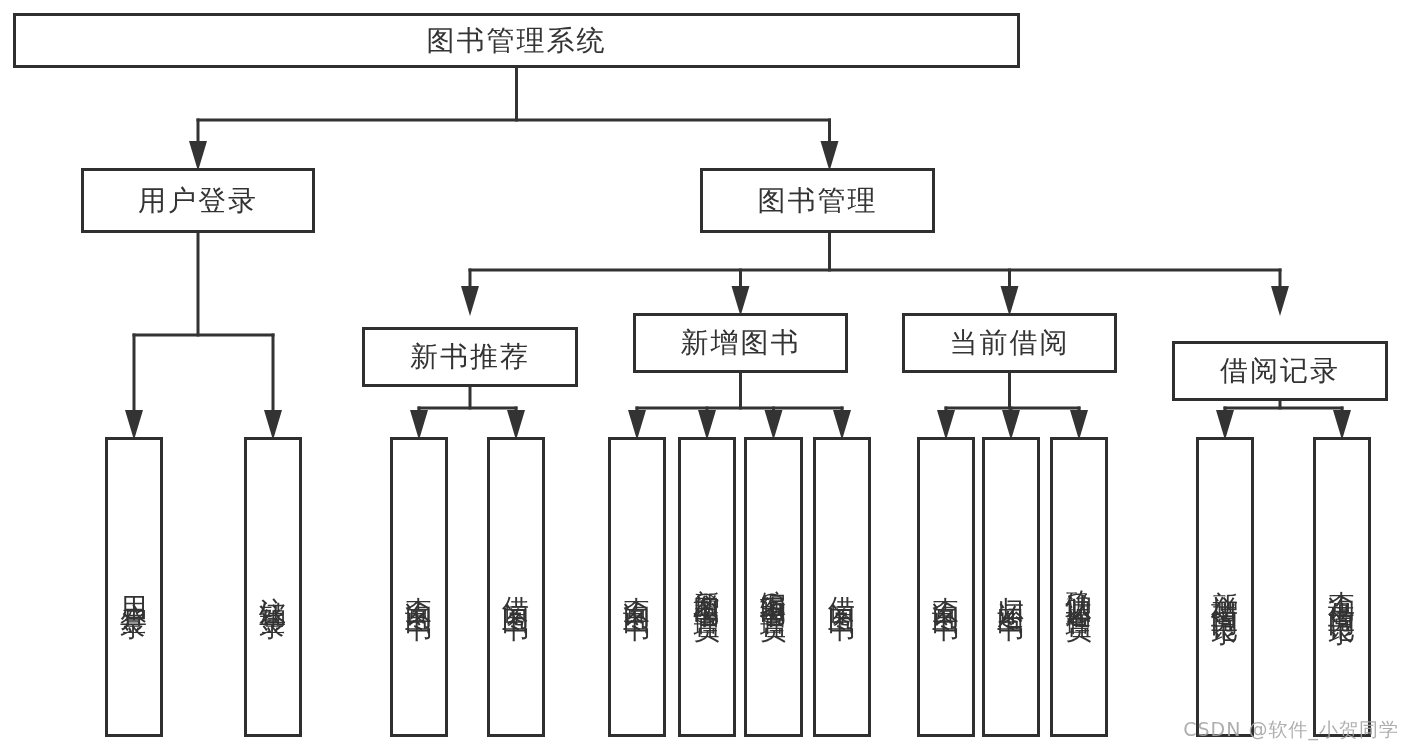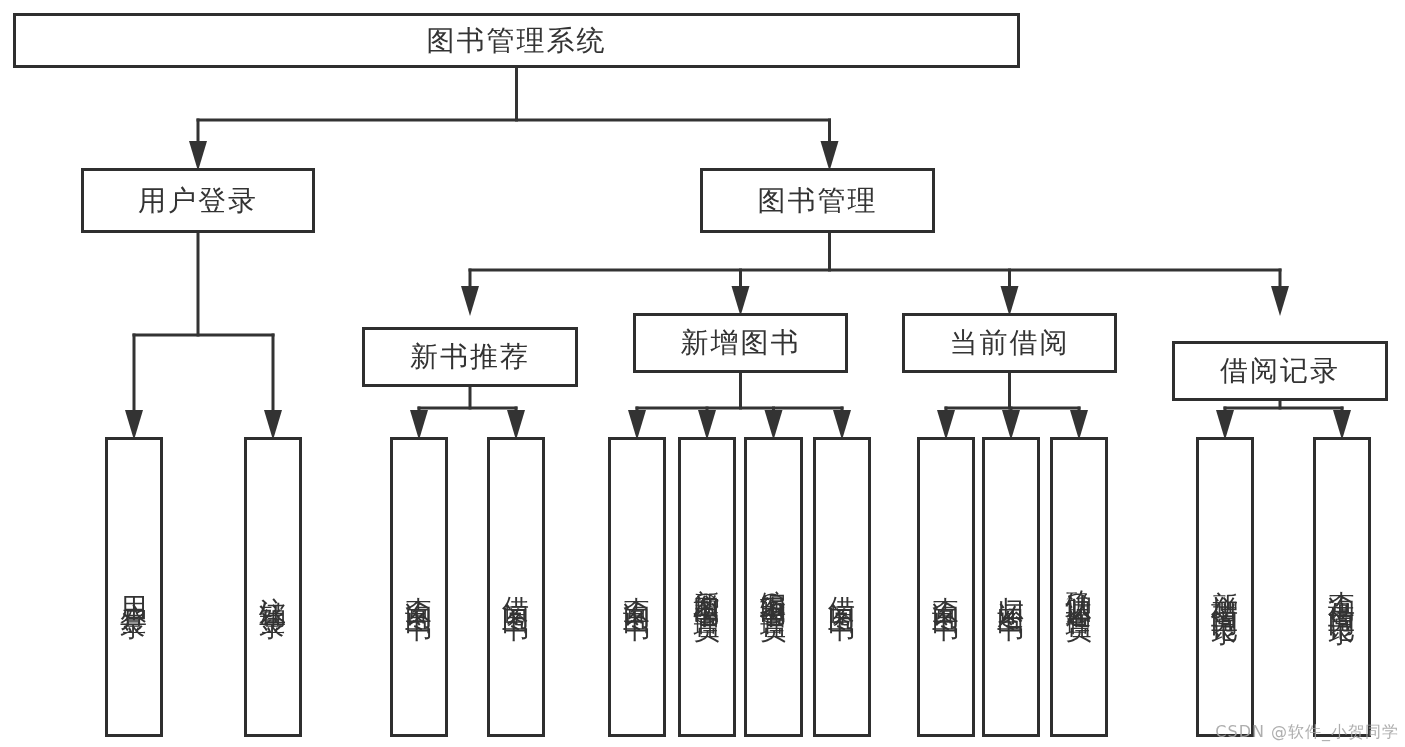--- a/index.html
+++ b/index.html
@@ -18,21 +18,21 @@
   .node.v .vtext{
     writing-mode:vertical-rl;
     text-orientation:mixed;
     font-size:27px;
     line-height:1;
     letter-spacing:6px;
   }
   .node.v .vtext.tight{font-size:26px;letter-spacing:4px;}
   .watermark{
     position:absolute;right:6px;bottom:4px;
-    font-size:16px;letter-spacing:1px;
+    font-size:19px;letter-spacing:1px;
     color:var(--wm,#a6a6a6);
     z-index:5;opacity:.9;white-space:nowrap;
   }
 </style>
 </head>
 <body>
 
 <div class="canvas">
   <svg id="wires" width="1405" height="747" viewBox="0 0 1405 747">
       <line x1="516.5" y1="68" x2="516.5" y2="120" stroke="#333333" stroke-width="3" stroke-linecap="square"></line>

